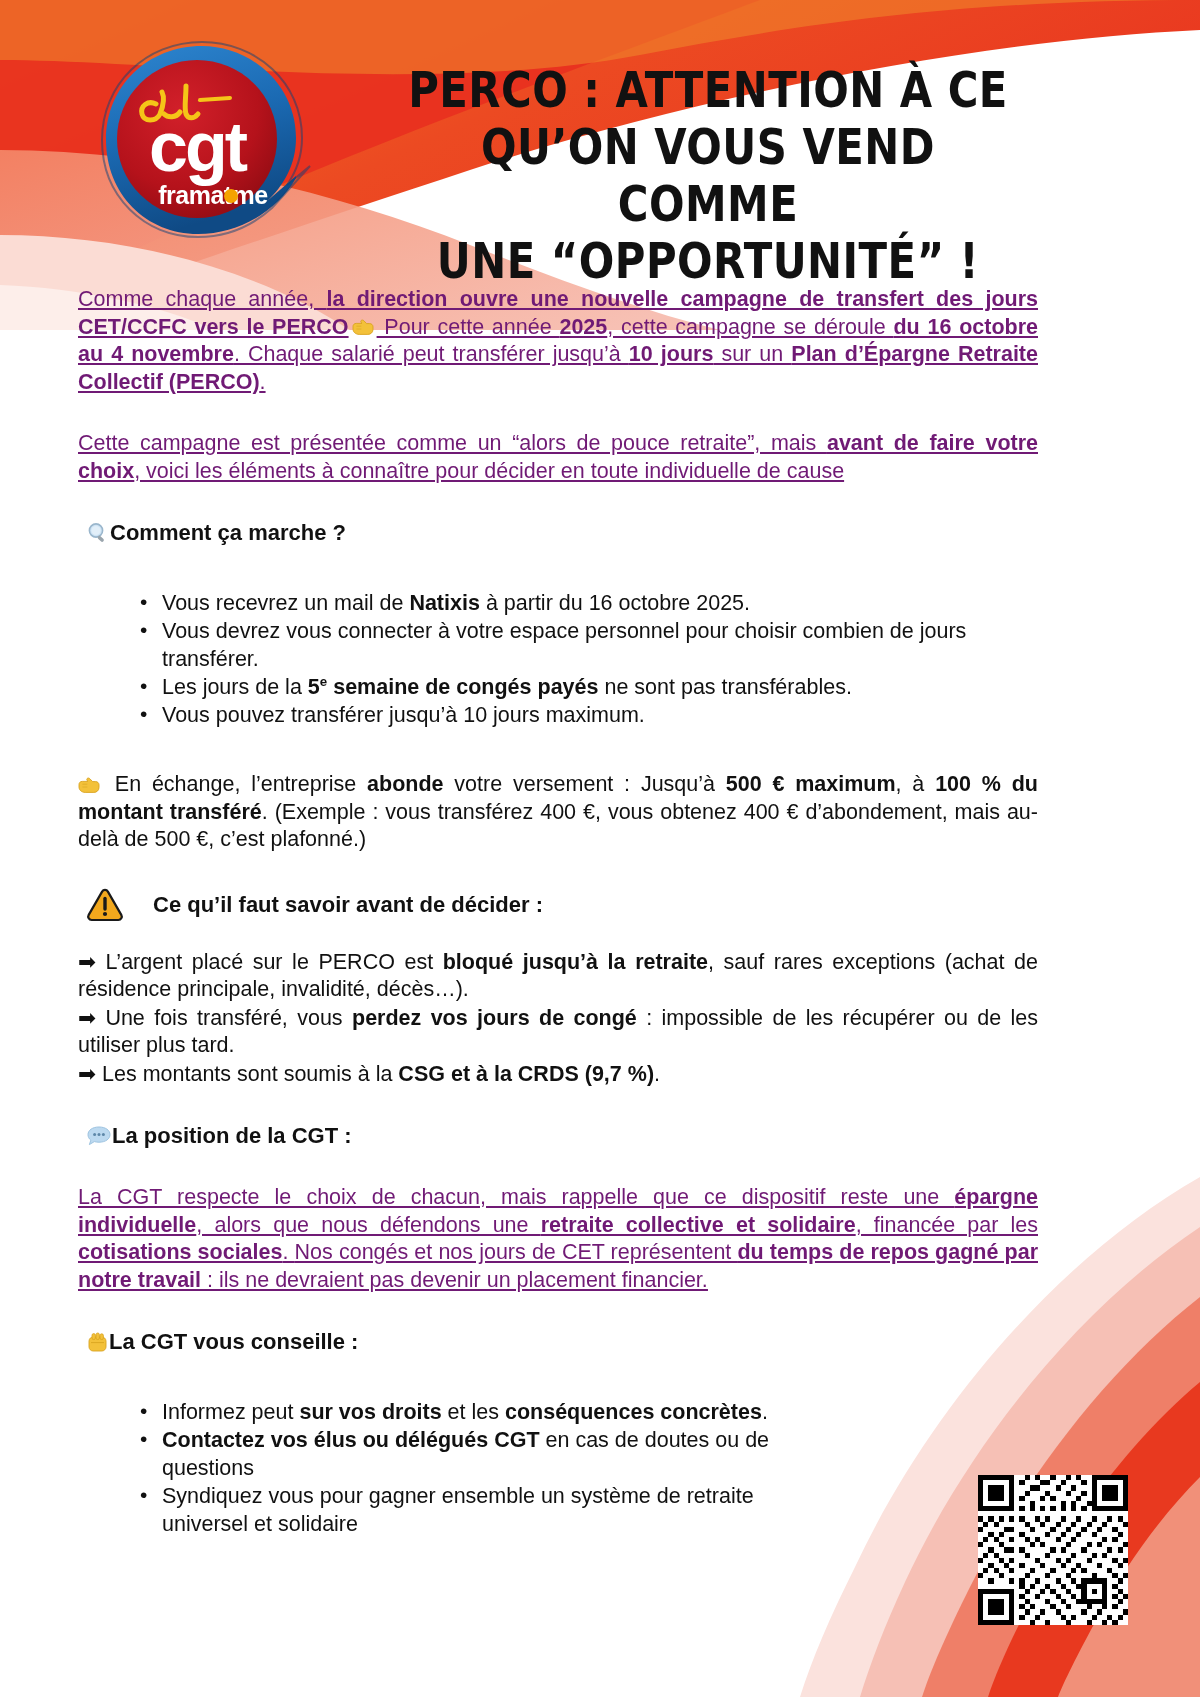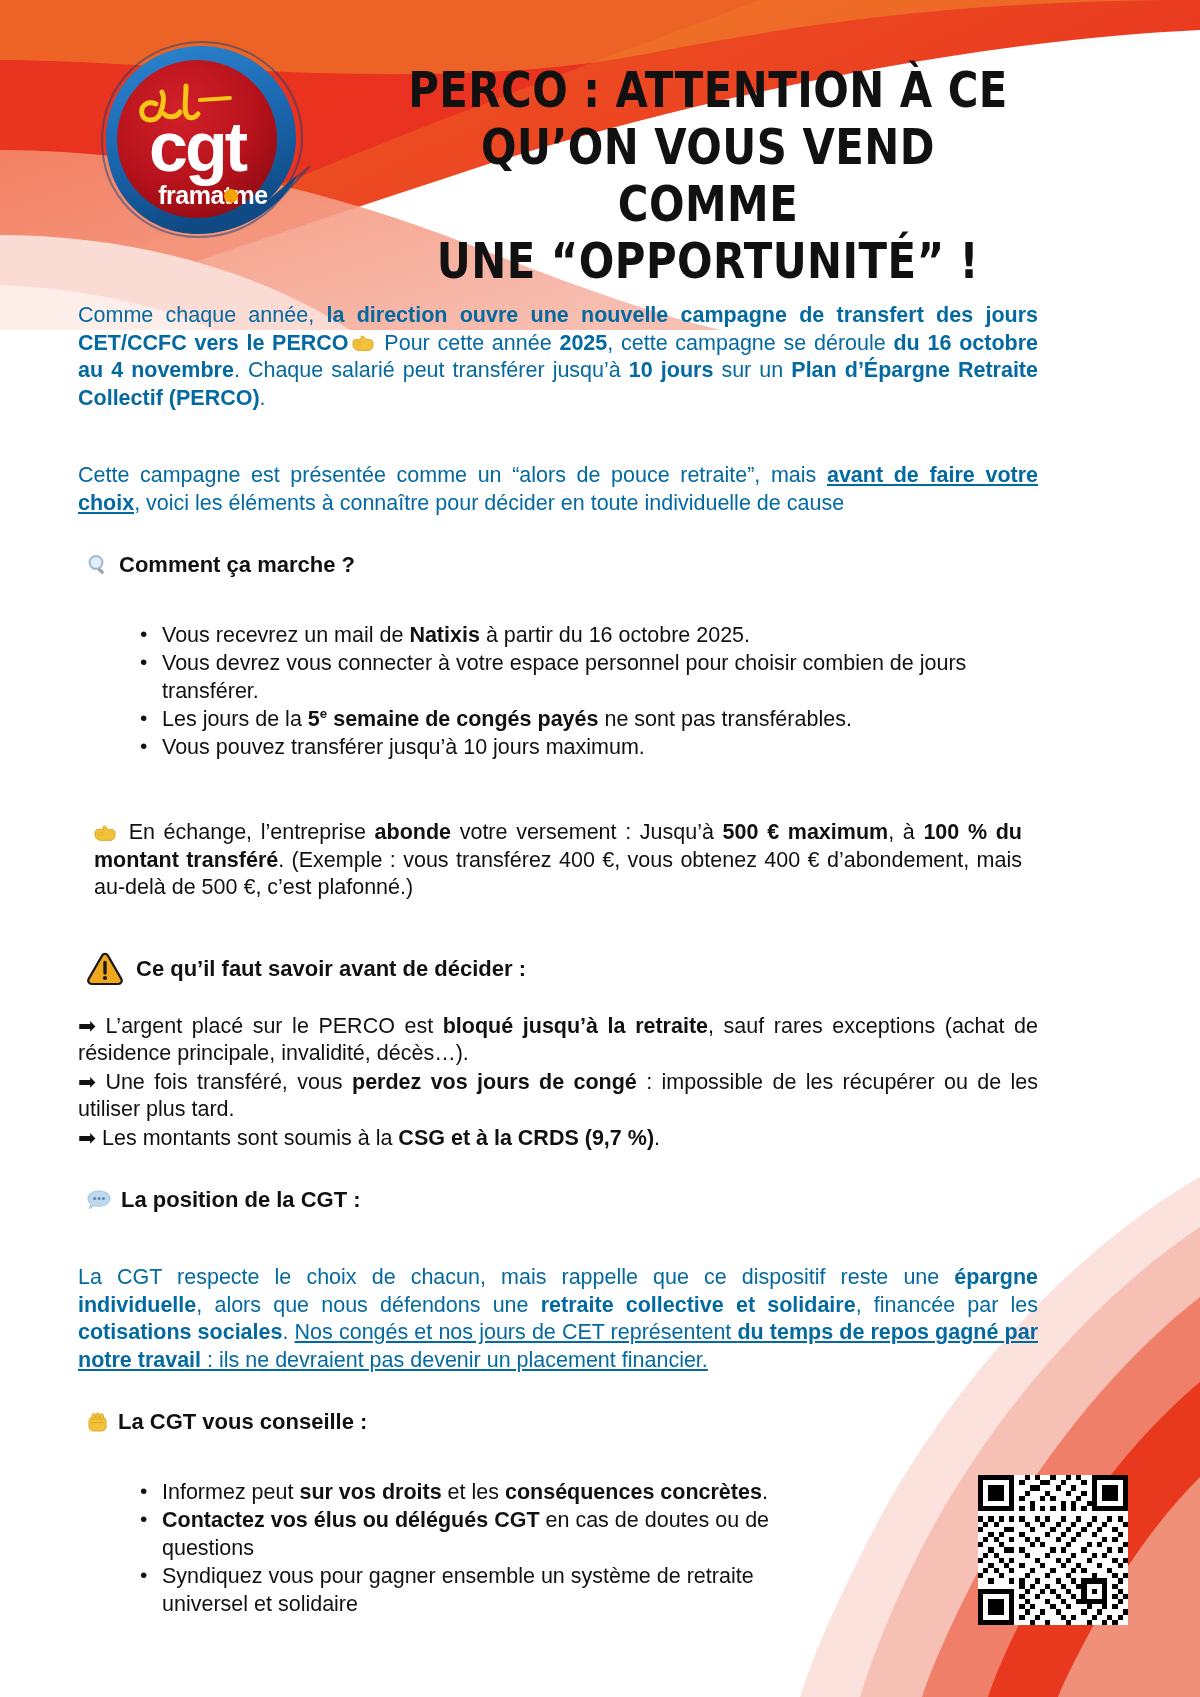--- a/index.html
+++ b/index.html
@@ -34,36 +34,37 @@
     color:#111111;
     text-transform:uppercase;
     transform:scaleX(0.93);
     transform-origin:center top;
   }
 
   
   .content{position:absolute;left:78px;top:286px;width:960px;z-index:2;}
 
   p.body{
-    margin:16px 0 0 0;
+    margin:0 0 0 0;
     font-size:21.5px;line-height:27.5px;
     text-align:justify;
-    color:#0369a1;
+    color:#701a75;
+    text-decoration:underline;
   }
   .gap-md{height:26px;}
   .gap-lg{height:34px;}
 
   b,strong{font-weight:bold;}
   .u{text-decoration:underline;text-underline-offset:2px;}
   .bu{font-weight:bold;text-decoration:underline;text-underline-offset:2px;}
   sup{font-size:0.62em;vertical-align:super;line-height:0;}
 
   
   .heading{
-    display:flex;align-items:center;gap:9px;
+    display:flex;align-items:center;
     font-size:22px;font-weight:bold;line-height:28px;
     margin-left:8px;
   }
   .heading .htext{font-weight:bold;}
 
   .emoji{flex:0 0 auto;display:inline-block;}
   .emoji svg{display:block;}
 
   
   ul.blist{
@@ -78,21 +79,21 @@
   ul.blist li::before{
     content:"•";position:absolute;left:0;top:-1px;font-size:21px;
   }
 
   .arrow-line{
     font-size:21.5px;line-height:27.5px;text-align:justify;margin:0;
   }
   .arrow-glyph{font-family:"DejaVu Sans",sans-serif;}
 
   .hang{
-    font-size:21.5px;line-height:27.5px;text-align:justify;margin:16px;
+    font-size:21.5px;line-height:27.5px;text-align:justify;margin:0;
   }
 
   
   .qr{position:absolute;right:72px;bottom:72px;width:150px;height:150px;z-index:4;background:#fff;}
   .qr svg{display:block;}
 </style>
 </head>
 <body>
 
 <div class="page">
@@ -207,21 +208,21 @@
 
     <div class="gap-md"></div>
 
     <p class="hang"><span class="emoji" style="vertical-align:-4px;margin-right:4px;"><svg width="22" height="20" viewBox="0 0 22 20">
             <path d="M1,9.5 C1,7.6 2.4,6.4 4.2,6.4 L10,6.4 C9,5.6 8.4,4.6 9.1,3.6 C9.8,2.7 11.2,2.9 12,3.9 L14.6,6.6 L17.6,6.6 C19.6,6.6 21,8 21,9.9 L21,12.4 C21,15.3 18.8,17.4 15.9,17.4 L7.2,17.4 C3.9,17.4 1,15.2 1,12 Z" fill="#f3c13a" stroke="#d9a320" stroke-width="0.9"></path>
             <path d="M4.4,9.2 L9.4,9.2 M4.4,12 L9.4,12" stroke="#e0ae28" stroke-width="0.9"></path>
           </svg></span><span> En échange, l’entreprise </span><b>abonde</b><span> votre versement : Jusqu’à </span><b>500 € maximum</b><span>, à </span><b>100 % du montant transféré</b><span>. (Exemple : vous transférez 400 €, vous obtenez 400 € d’abondement, mais au-delà de 500 €, c’est plafonné.)</span></p>
 
     <div class="gap-lg"></div>
 
-    <div class="heading" style="gap:12px;">
+    <div class="heading" style="gap:29px;">
       <span class="emoji">
         <svg width="38" height="34" viewBox="0 0 38 34">
           <path d="M16.1,3.6 C17.4,1.3 20.6,1.3 21.9,3.6 L35.3,26.9 C36.6,29.2 35,32 32.4,32 L5.6,32 C3,32 1.4,29.2 2.7,26.9 Z" fill="#f2a81d" stroke="#1a1a1a" stroke-width="2.2" stroke-linejoin="round"></path>
           <path d="M19,10.5 L19,21" stroke="#1a1a1a" stroke-width="3.4" stroke-linecap="round"></path>
           <circle cx="19" cy="26" r="2.1" fill="#1a1a1a"></circle>
         </svg>
       </span>
       <span class="htext">Ce qu’il faut savoir avant de décider :</span>
     </div>
 

